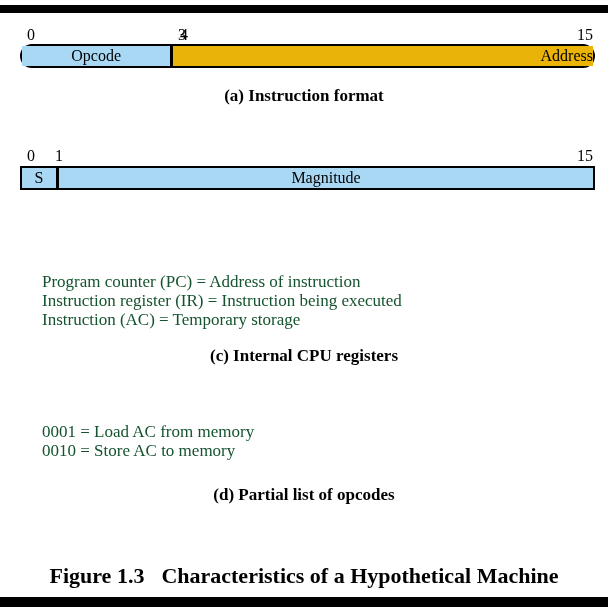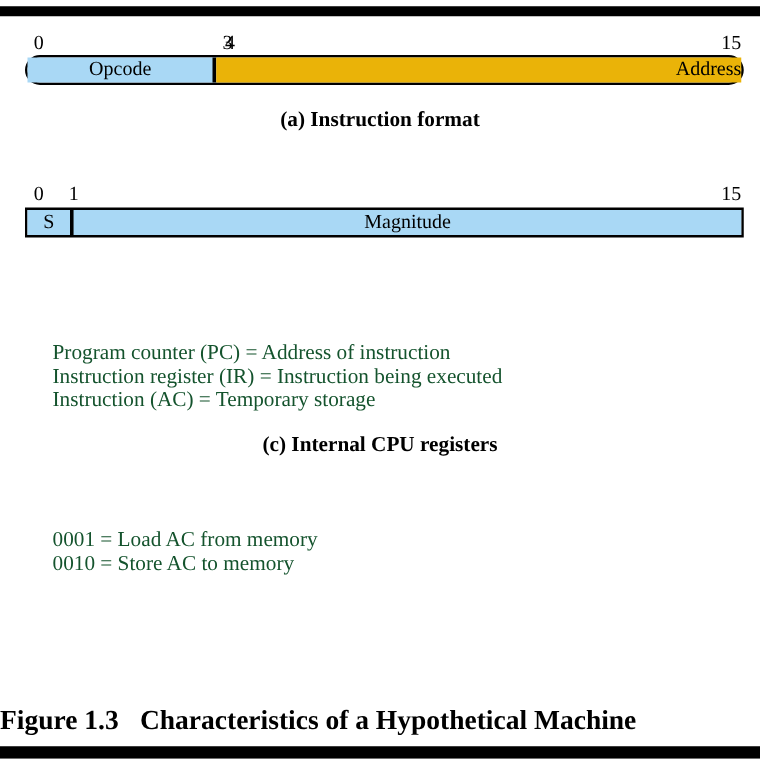--- a/index.html
+++ b/index.html
@@ -91,21 +91,21 @@
   }
   .textblock-c { top: 272px; }
   .textblock-d { top: 410px; margin-top: 12px; }
 
   .figure-title {
     position: absolute;
     top: 563px;
     left: 0;
     width: 608px;
     display: flex;
-    justify-content: flex-start;
+    justify-content: center;
     gap: 17px;
     font-weight: bold;
     font-size: 22px;
     color: #000;
     white-space: nowrap;
   }
 </style>
 </head>
 <body>
 
@@ -147,20 +147,21 @@
     <div>Program counter (PC) = Address of instruction</div>
     <div>Instruction register (IR) = Instruction being executed</div>
     <div>Instruction (AC) = Temporary storage</div>
   </div>
   <div class="caption caption-c">(c) Internal CPU registers</div>
 
   <div class="textblock textblock-d">
     <div>0001 = Load AC from memory</div>
     <div>0010 = Store AC to memory</div>
   </div>
+  <div class="caption caption-d">(d) Partial list of opcodes</div>
 
   <div class="figure-title">
     <span>Figure 1.3</span>
     <span>Characteristics of a Hypothetical Machine</span>
   </div>
 
   <div class="rule rule-bottom"></div>
 
 </div>
 

